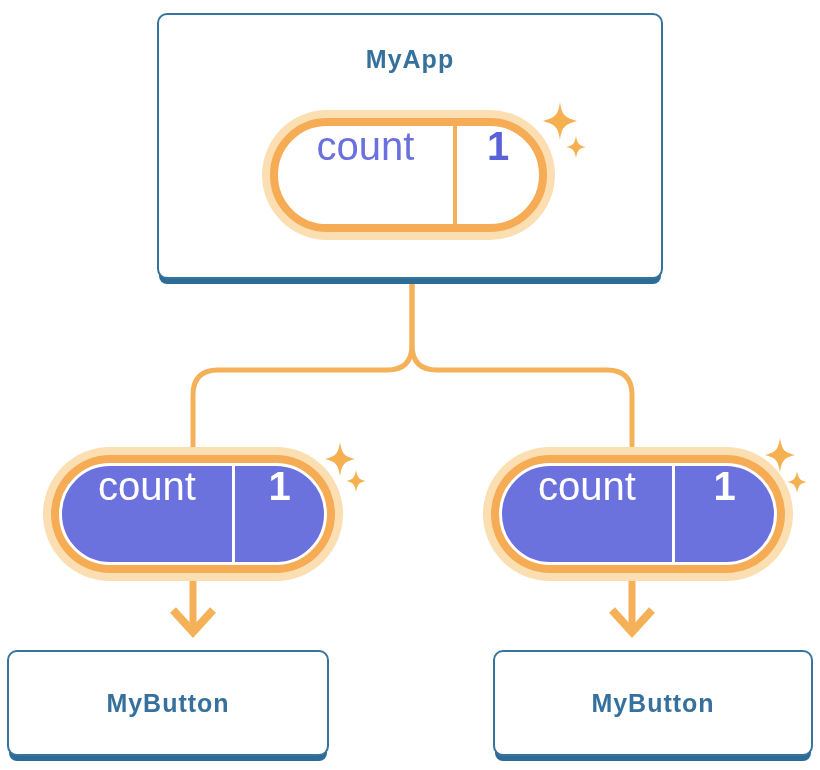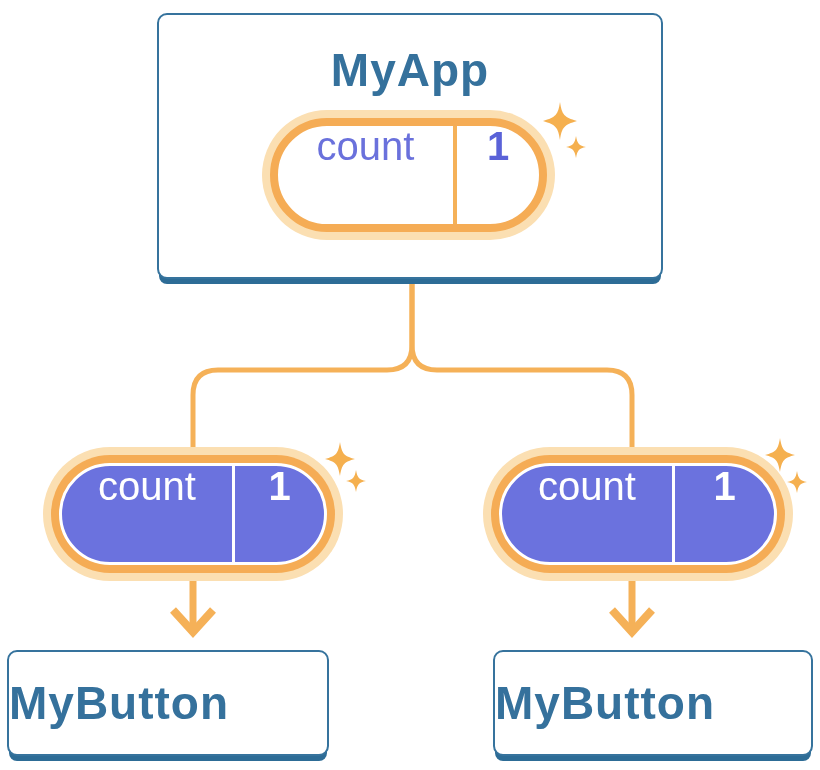--- a/index.html
+++ b/index.html
@@ -21,28 +21,28 @@
     background: #ffffff;
     border: 2px solid #36739D;
     border-radius: 10px;
     box-shadow: 0 7px 0 -2px #2D6C96;
     box-sizing: border-box;
     z-index: 2;
   }
   .root-card { left: 157px; top: 13px; width: 506px; height: 266px; }
   .card-title {
     color: #35719C;
-    font-size: 46px;
+    font-size: 25px;
     font-weight: 600;
     letter-spacing: 1px;
     line-height: 1;
     text-align: center;
   }
   .root-card .card-title { margin-top: 32px; }
-  .child-card { display: flex; align-items: center; }
+  .child-card { display: flex; align-items: center; justify-content: center; }
   .child-card.left  { left: 7px;   top: 650px; width: 322px; height: 106px; }
   .child-card.right { left: 493px; top: 650px; width: 320px; height: 106px; }
 
   
   .pill {
     position: absolute;
     display: flex;
     align-items: stretch;
     border-radius: 999px;
     box-sizing: border-box;

